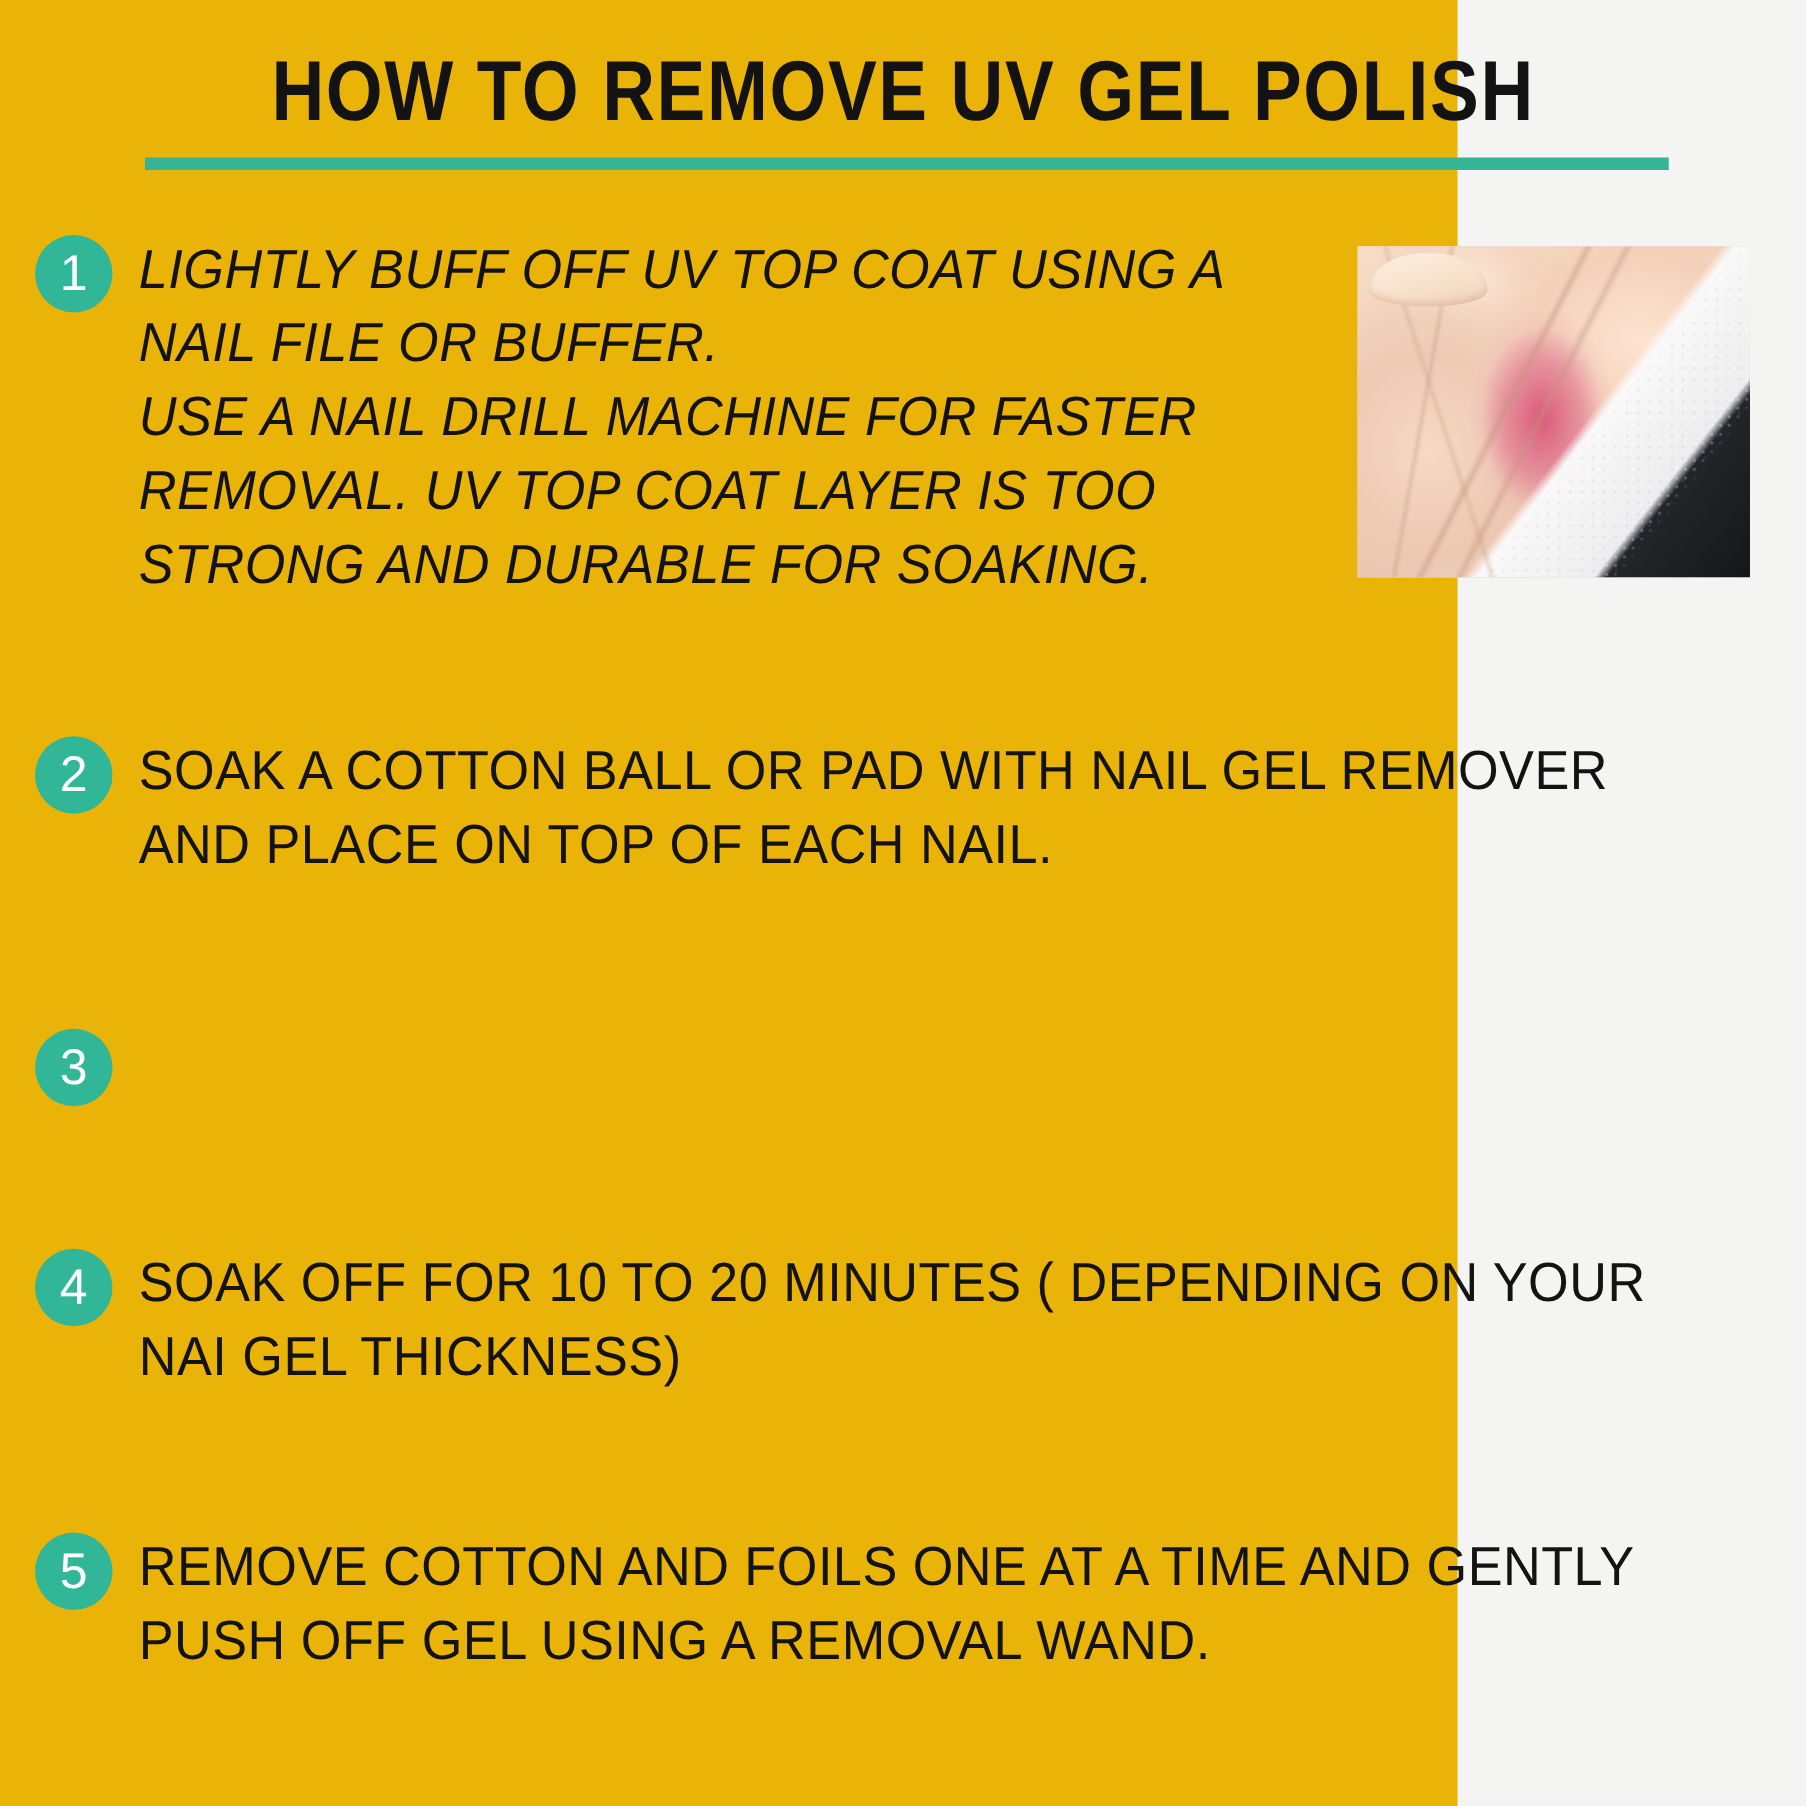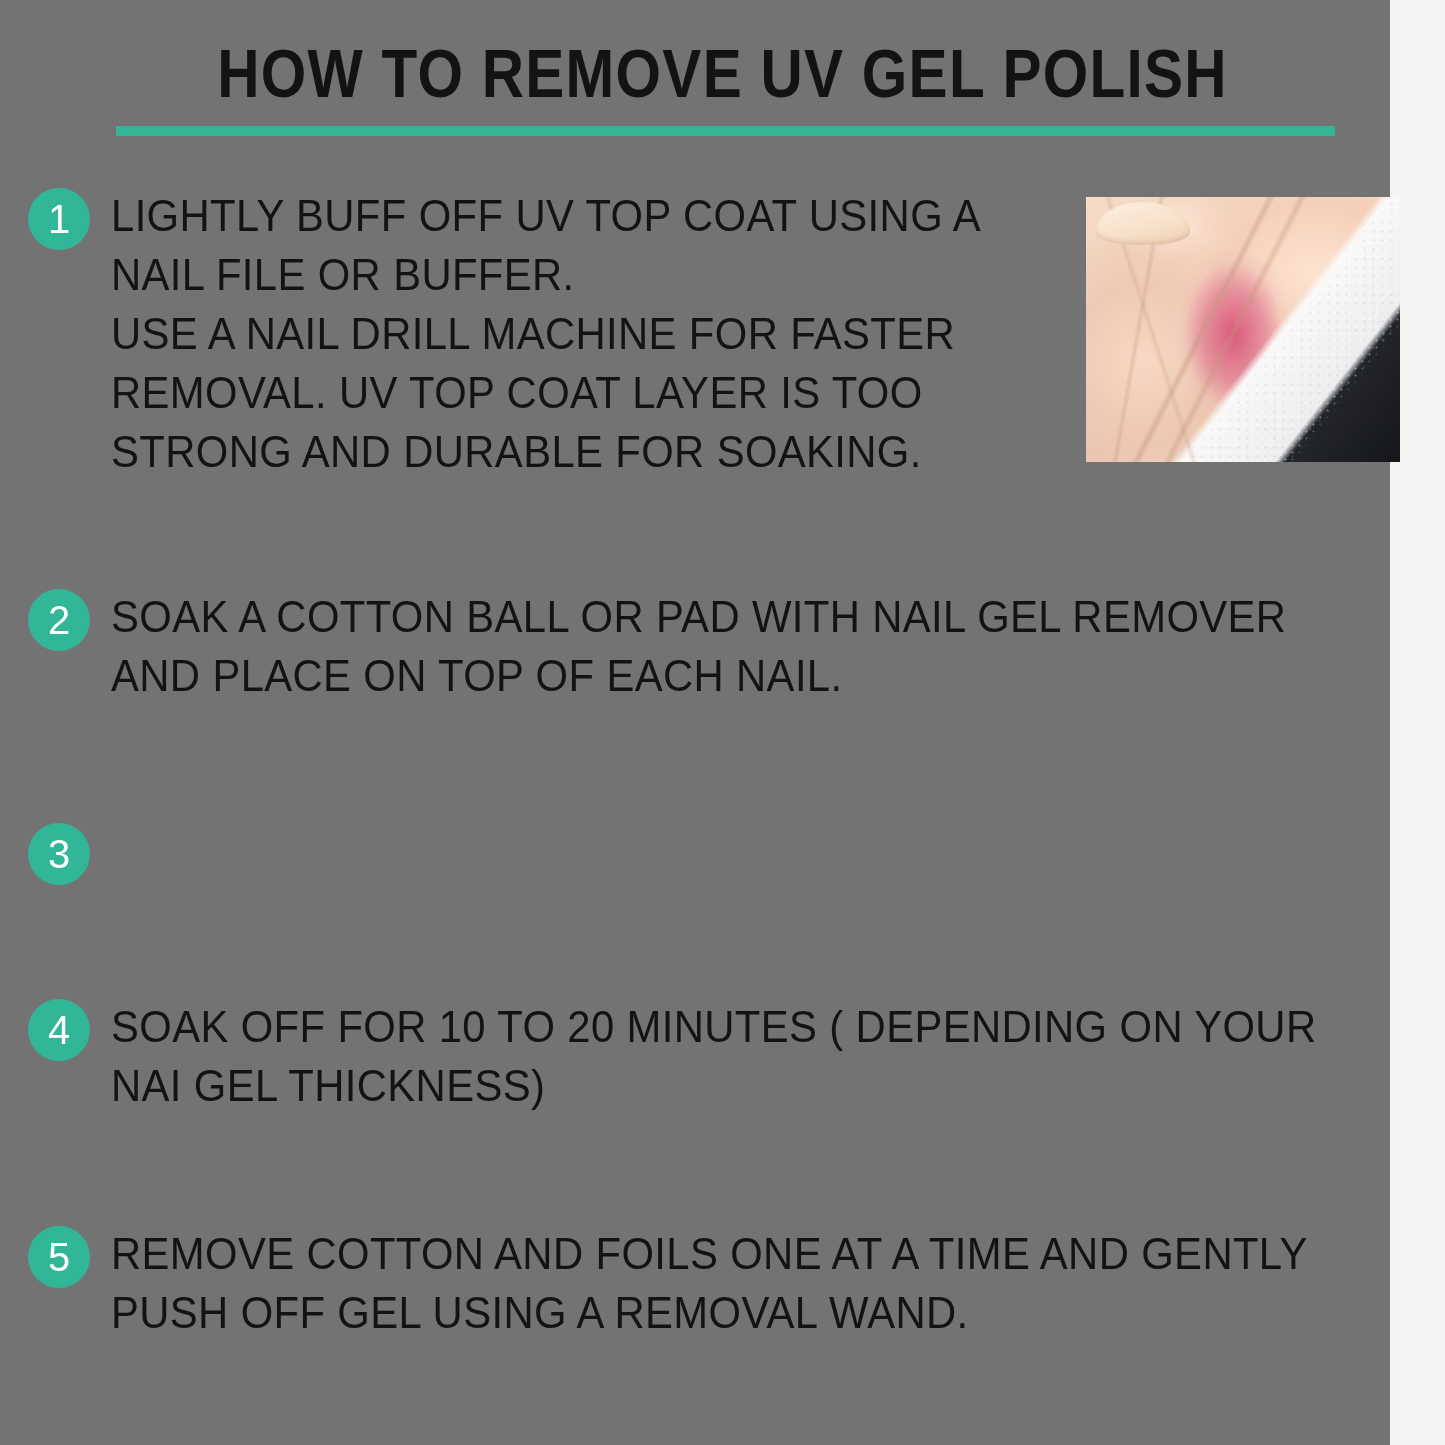--- a/index.html
+++ b/index.html
@@ -10,23 +10,23 @@
     width: 1445px;
     height: 1445px;
     background: #f4f4f3;
     font-family: "Liberation Sans", sans-serif;
     overflow: hidden;
     position: relative;
   }
 
   .infographic {
     position: relative;
-    width: 1390px;
+    width: 1166px;
     height: 1445px;
-    background: #737373;
+    background: #eab308;
   }
 
   
   .title-block {
     position: absolute;
     top: 34px;
     left: 0;
     width: 1445px;
     text-align: center;
   }
@@ -101,21 +101,21 @@
     font-weight: 400;
   }
 
   
   .step-1 { margin-top: 0px; }
   .step-2 { margin-top: 106px; }
   .step-3 { margin-top: 116px; }
   .step-4 { margin-top: 112px; }
   .step-5 { margin-top: 109px; }
 
-  .step-1 .step-body { padding-right: 390px; }
+  .step-1 .step-body { padding-right: 390px; font-style: italic; }
 
   
   .photo {
     position: absolute;
     left: 1086px;
     top: 197px;
     width: 314px;
     height: 265px;
     overflow: hidden;
     background: #e9ded8;

